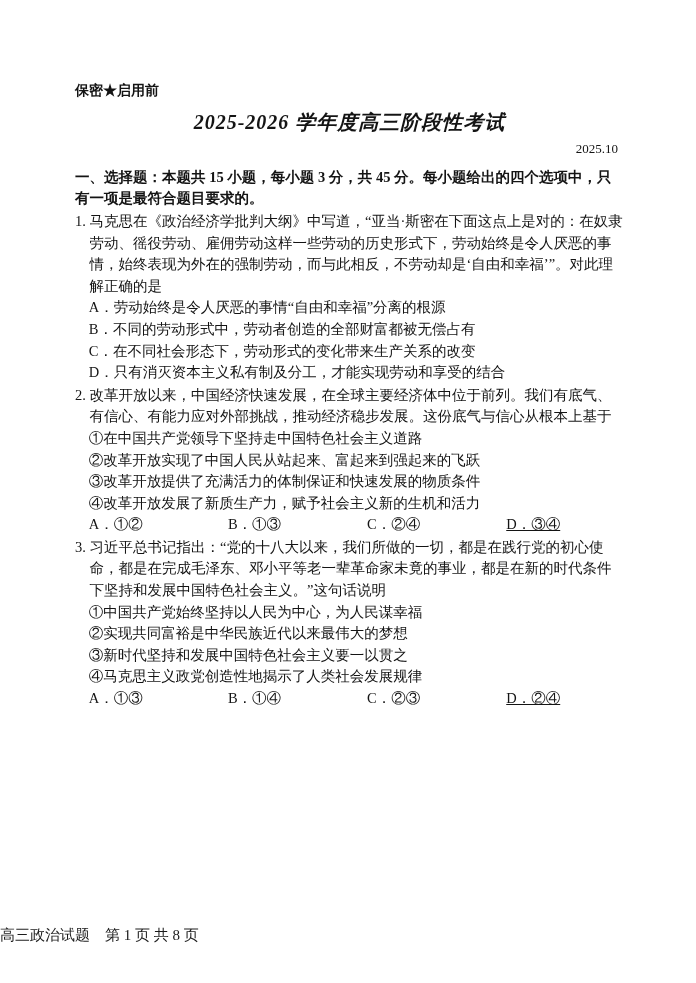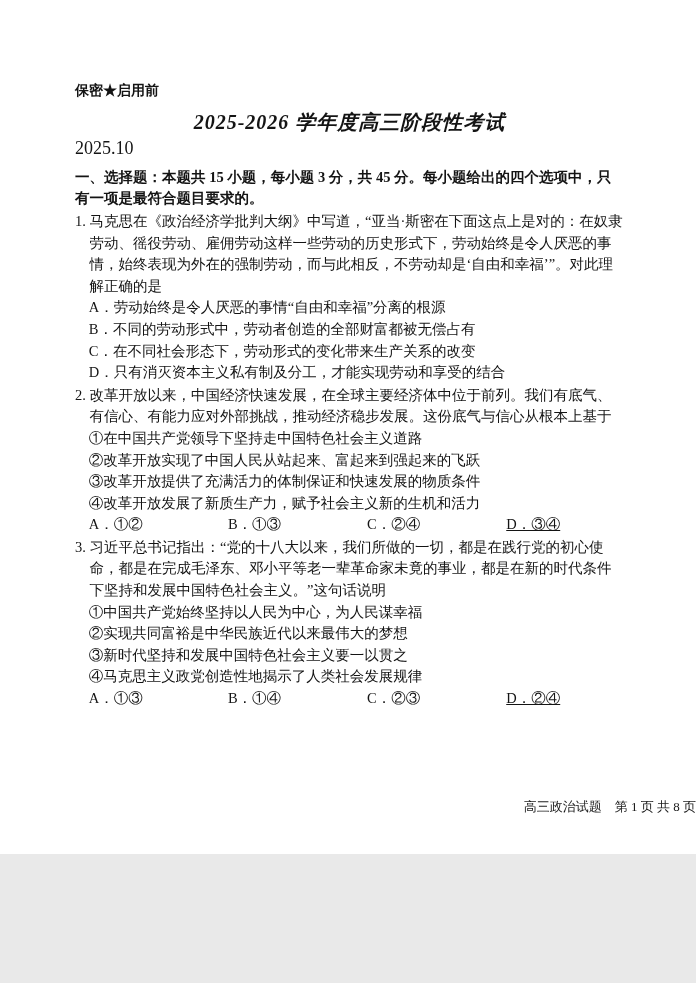--- a/index.html
+++ b/index.html
@@ -1,50 +1,50 @@
 <!DOCTYPE html>
 <html><head>
 <meta charset="utf-8">
 <style>
   html,body{margin:0;padding:0;background:#e9e9e9;}
   .page{
     position:relative;
-    width:696px;height:854px;
+    width:696px;height:983px;
     margin:0 auto;
     background:#ffffff;
     box-sizing:border-box;
     padding:80px 72px 0 75px;
     font-family:"Liberation Serif","DejaVu Serif",serif;
     font-size:14.5px;
     line-height:21.6px;
     color:#141414;
   }
   p{margin:0;}
   .classification{font-weight:700;font-size:14px;}
   .exam-title{
     text-align:center;font-weight:700;font-size:20px;
     margin-top:10px;letter-spacing:1px;font-style:italic;
   }
   .subject-title{
     text-align:center;font-size:30px;font-weight:500;
     margin-top:9px;letter-spacing:9px;text-indent:9px;
   }
-  .exam-date{text-align:left;font-size:18px;margin:5px 6px 3px 0;}
+  .exam-date{text-align:right;font-size:13px;margin:5px 6px 3px 0;}
   .notice-title{font-weight:700;}
   .notice-item{text-indent:2em;}
   .section-heading{font-weight:700;margin-top:7px;}
   .question{margin-top:1px;}
   .stem{padding-left:1em;text-indent:-1em;}
   .option{padding-left:0.95em;}
   .answer-row{display:flex;padding-left:0.95em;}
   .answer-row .answer{flex:0 0 26%;}
   .answer-row .answer:last-child{flex:0 0 auto;text-decoration:underline;}
   .footer{
     position:absolute;left:0;right:0;bottom:36px;
-    text-align:right;font-size:13px;color:#1a1a1a;
+    text-align:left;font-size:15px;color:#1a1a1a;
   }
 </style>
 </head>
 <body>
 
 <div class="page">
 
   <div class="classification">保密★启用前</div>
 
   <div class="exam-title">2025-2026 学年度高三阶段性考试</div>

